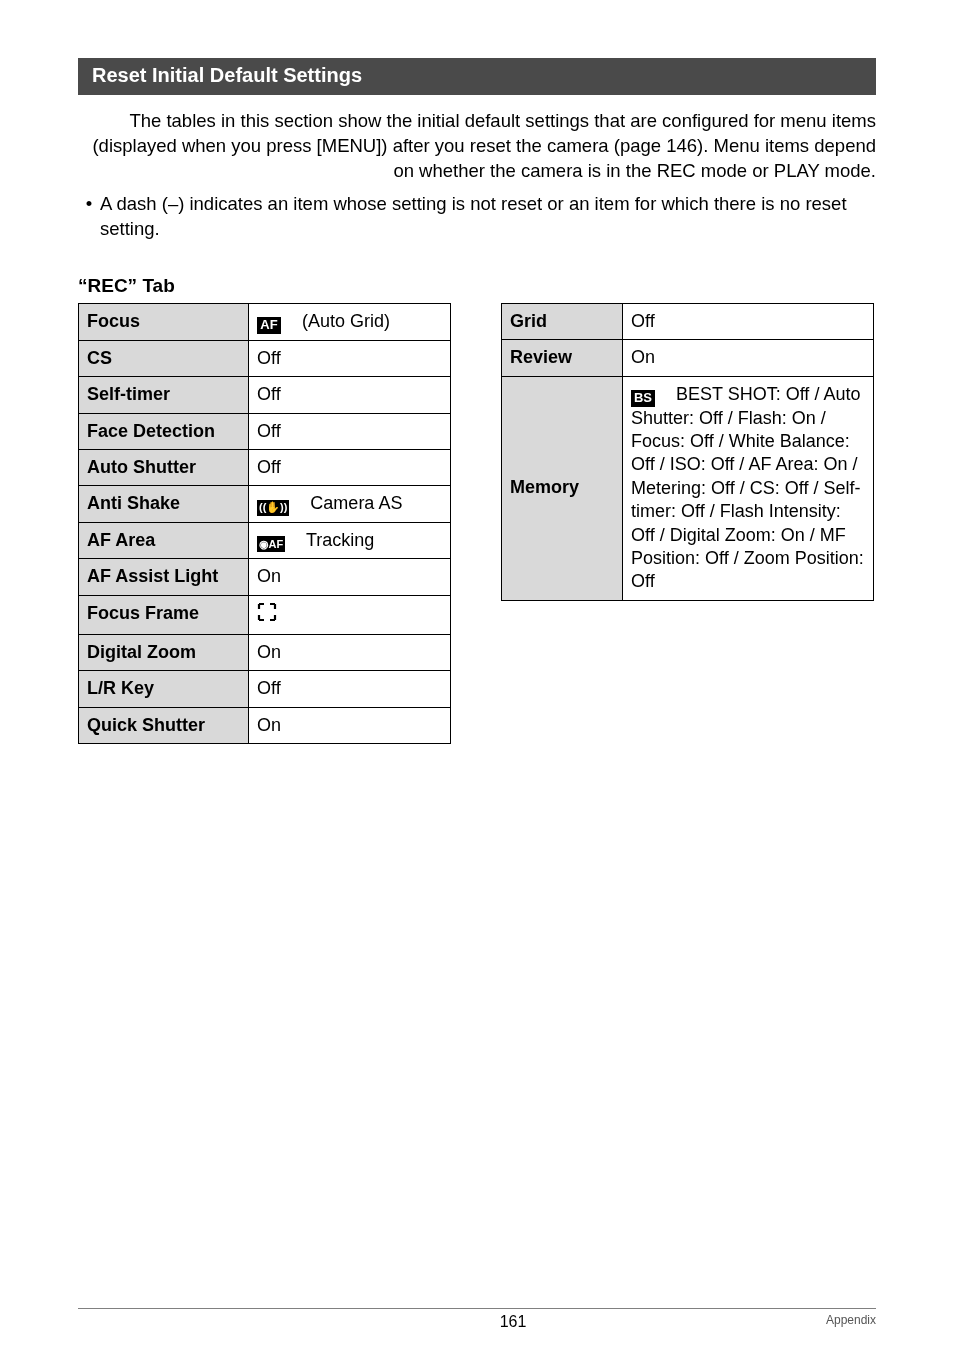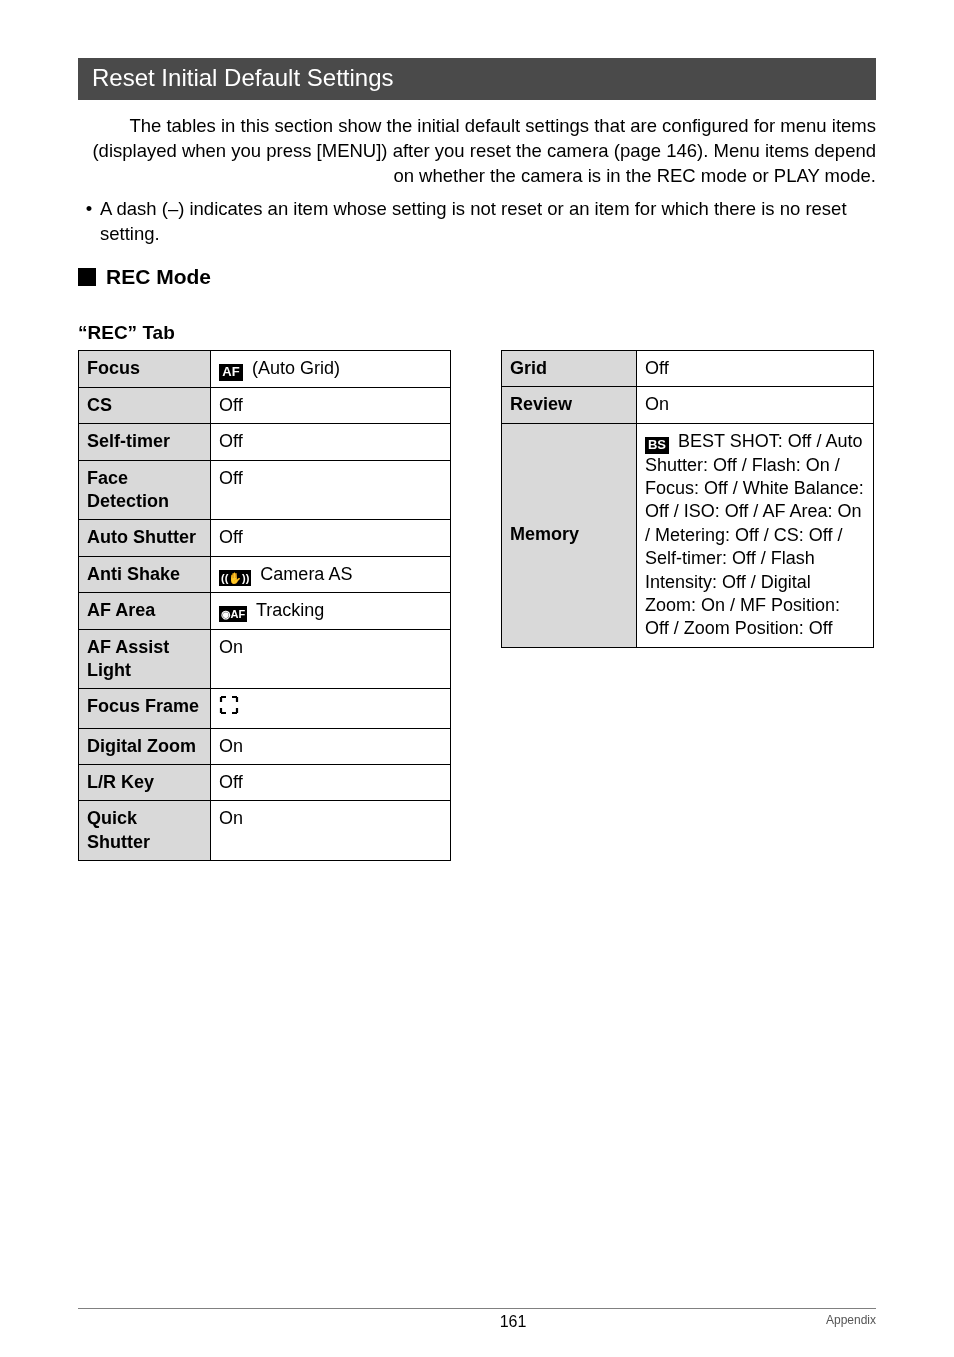--- a/index.html
+++ b/index.html
@@ -14,22 +14,22 @@
     font-family: Arial, Helvetica, sans-serif;
     color: #000;
     position: relative;
   }
   .page {
     padding: 58px 78px 0 78px;
   }
   .section-bar {
     background: #4a4a4a;
     color: #fff;
-    font-size: 24px;
-    font-weight: normal;
+    font-size: 20px;
+    font-weight: bold;
     padding: 6px 14px 8px 14px;
     margin-bottom: 14px;
   }
   .intro {
     font-size: 18.5px;
     line-height: 1.35;
     margin-bottom: 8px;
     text-align: right;
   }
   .bullet-row {
@@ -84,38 +84,38 @@
     border: 1.5px solid #000;
     padding: 6px 8px 6px 8px;
     font-size: 18px;
     vertical-align: top;
     text-align: left;
     line-height: 1.3;
   }
   table.settings th {
     background: #d9d9d9;
     font-weight: bold;
-    width: 132px;
+    width: 170px;
   }
   table.settings.right th {
-    width: 135px;
+    width: 121px;
   }
   .icon-box {
     display: inline-flex;
     align-items: center;
     justify-content: center;
     background: #000;
     color: #fff;
     font-size: 13px;
     font-weight: bold;
     height: 17px;
     min-width: 24px;
     padding: 0 2px;
     vertical-align: -2px;
-    margin-right: 4px;
+    margin-right: 16px;
   }
   .icon-box.small {
     min-width: 22px;
     height: 16px;
     font-size: 11px;
   }
   .focus-frame-icon {
     display: inline-block;
     vertical-align: middle;
   }
@@ -156,24 +156,20 @@
 
   <div class="section-bar">Reset Initial Default Settings</div>
 
   <p class="intro">The tables in this section show the initial default settings that are configured for menu items (displayed when you press [MENU]) after you reset the camera (page 146). Menu items depend on whether the camera is in the REC mode or PLAY mode.</p>
 
   <div class="bullet-row">
     <div class="bullet-dot">•</div>
     <div class="bullet-text">A dash (–) indicates an item whose setting is not reset or an item for which there is no reset setting.</div>
   </div>
 
-  <div class="sub-heading">
-    <div class="sq"></div>
-    <div class="txt">REC Mode</div>
-  </div>
 
   <div class="tab-label">“REC” Tab</div>
 
   <div class="tables">
 
     <table class="settings">
       <tbody>
           <tr>
         <th>Focus</th>
         <td>

